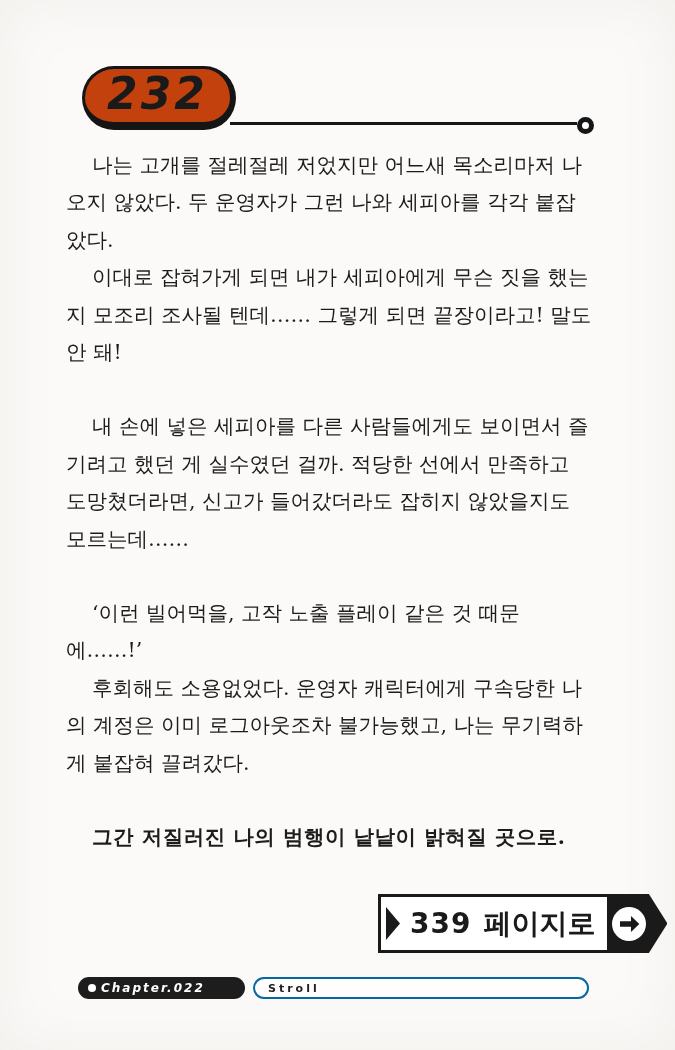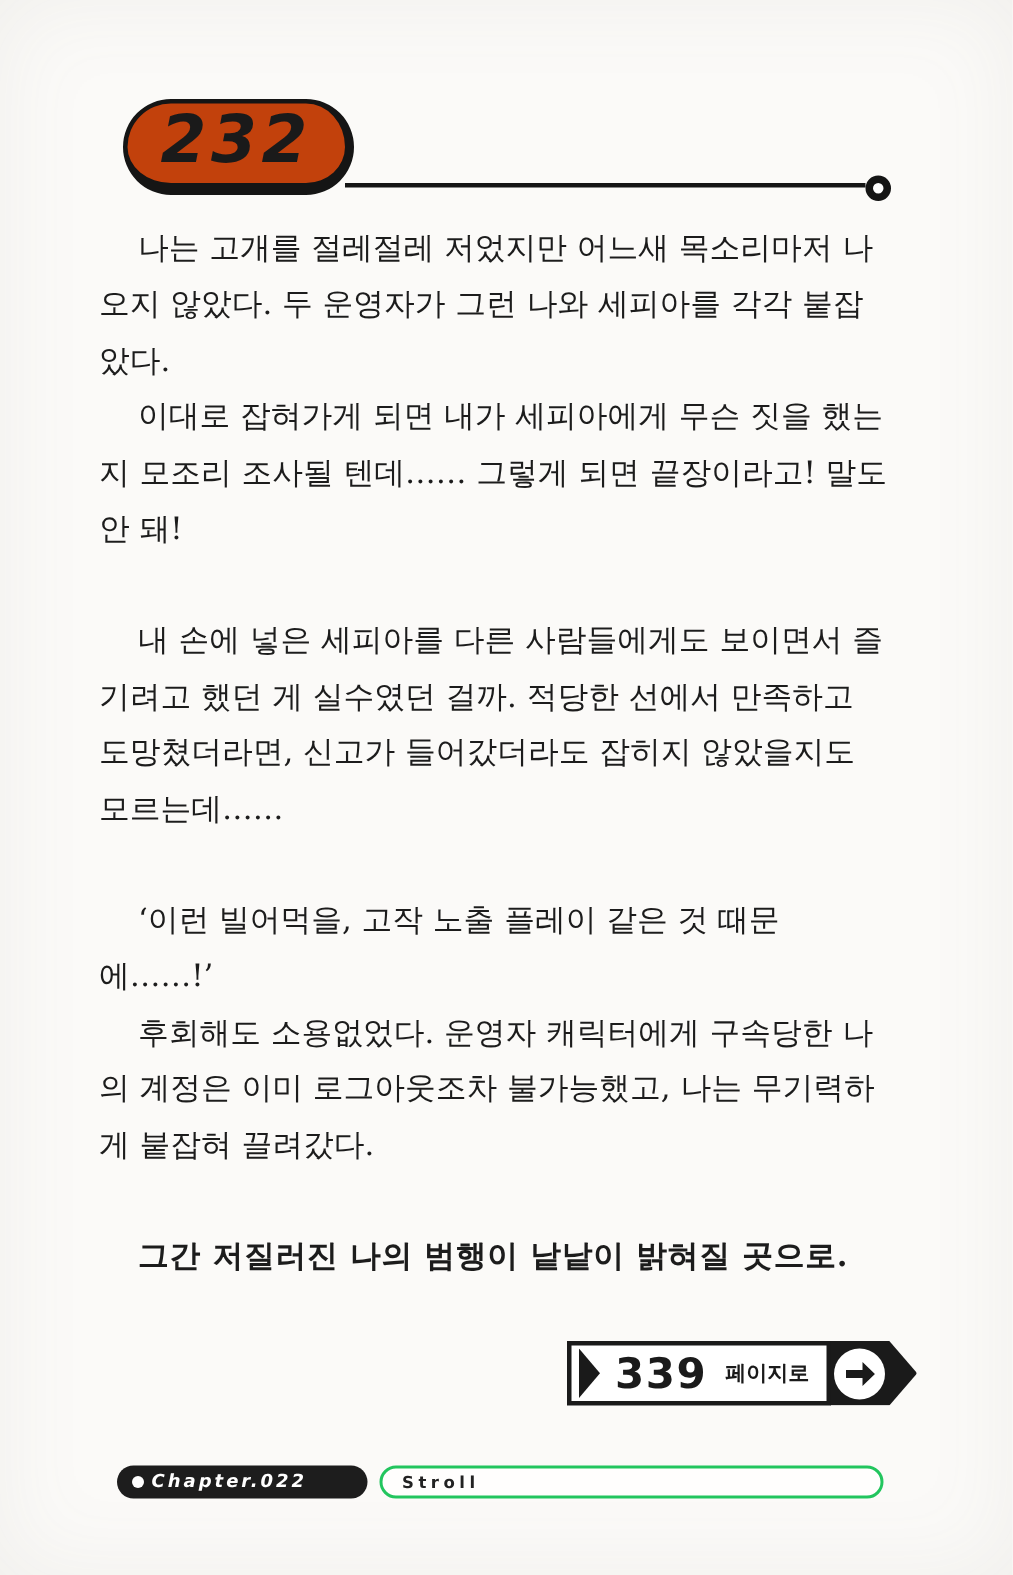--- a/index.html
+++ b/index.html
@@ -50,42 +50,42 @@
   .body-text {
     position: absolute; left: 66px; top: 147px; width: 527px;
     font-size: 20.5px; line-height: 37.4px;
   }
   .body-text p { margin: 0; text-indent: 26px; }
   .body-text p.gap { margin-top: 37px; }
   .body-text p.emphasis { font-weight: bold; letter-spacing: 0.5px; }
 
   
   .goto-banner {
-    position: absolute; left: 378px; top: 894px; height: 43px;
+    position: absolute; left: 378px; top: 894px; height: 59px;
     display: flex; align-items: stretch; cursor: pointer;
   }
   .banner-box {
     box-sizing: border-box;
     border: 3px solid #1a1a1a; background: #fff;
     display: flex; align-items: center;
     padding: 0 12px 0 5px;
   }
   .banner-tail {
     width: 14px; height: 33px; margin-right: 10px;
     background: #1a1a1a;
     clip-path: polygon(0 0, 100% 50%, 0 100%);
   }
   .banner-num {
     font-family: "DejaVu Sans", "Liberation Sans", sans-serif;
     font-weight: bold; font-size: 28px; color: #1a1a1a;
     letter-spacing: 1px;
   }
   .banner-label {
     font-family: "DejaVu Sans", "Liberation Sans", sans-serif;
-    font-weight: bold; font-size: 14px; color: #1a1a1a;
+    font-weight: bold; font-size: 28px; color: #1a1a1a;
     margin-left: 12px;
   }
   .banner-arrowhead {
     width: 58px; margin-left: -1px;
     background: #1a1a1a;
     clip-path: polygon(0 0, 68% 0, 100% 50%, 68% 100%, 0 100%);
     display: flex; align-items: center;
   }
   .banner-arrowhead .circle {
     width: 34px; height: 34px; margin-left: 3px;
@@ -107,21 +107,21 @@
   .chapter-label {
     color: #fff;
     font-family: "DejaVu Sans", "Liberation Sans", sans-serif;
     font-weight: bold; font-size: 12px; letter-spacing: 2px;
     transform: translateY(-0.5px);
   }
   .section-pill {
     position: absolute; left: 253px; top: 977px;
     width: 336px; height: 22px; box-sizing: border-box;
     background: #fffefd;
-    border: 2px solid #22c55e; border-radius: 11px;
+    border: 2px solid #0369a1; border-radius: 11px;
     display: flex; align-items: center;
     padding-left: 13px;
   }
   .section-label {
     color: #222;
     font-family: "DejaVu Sans", "Liberation Sans", sans-serif;
     font-weight: bold; font-size: 11px; letter-spacing: 3px;
   }
 </style>
 </head>

